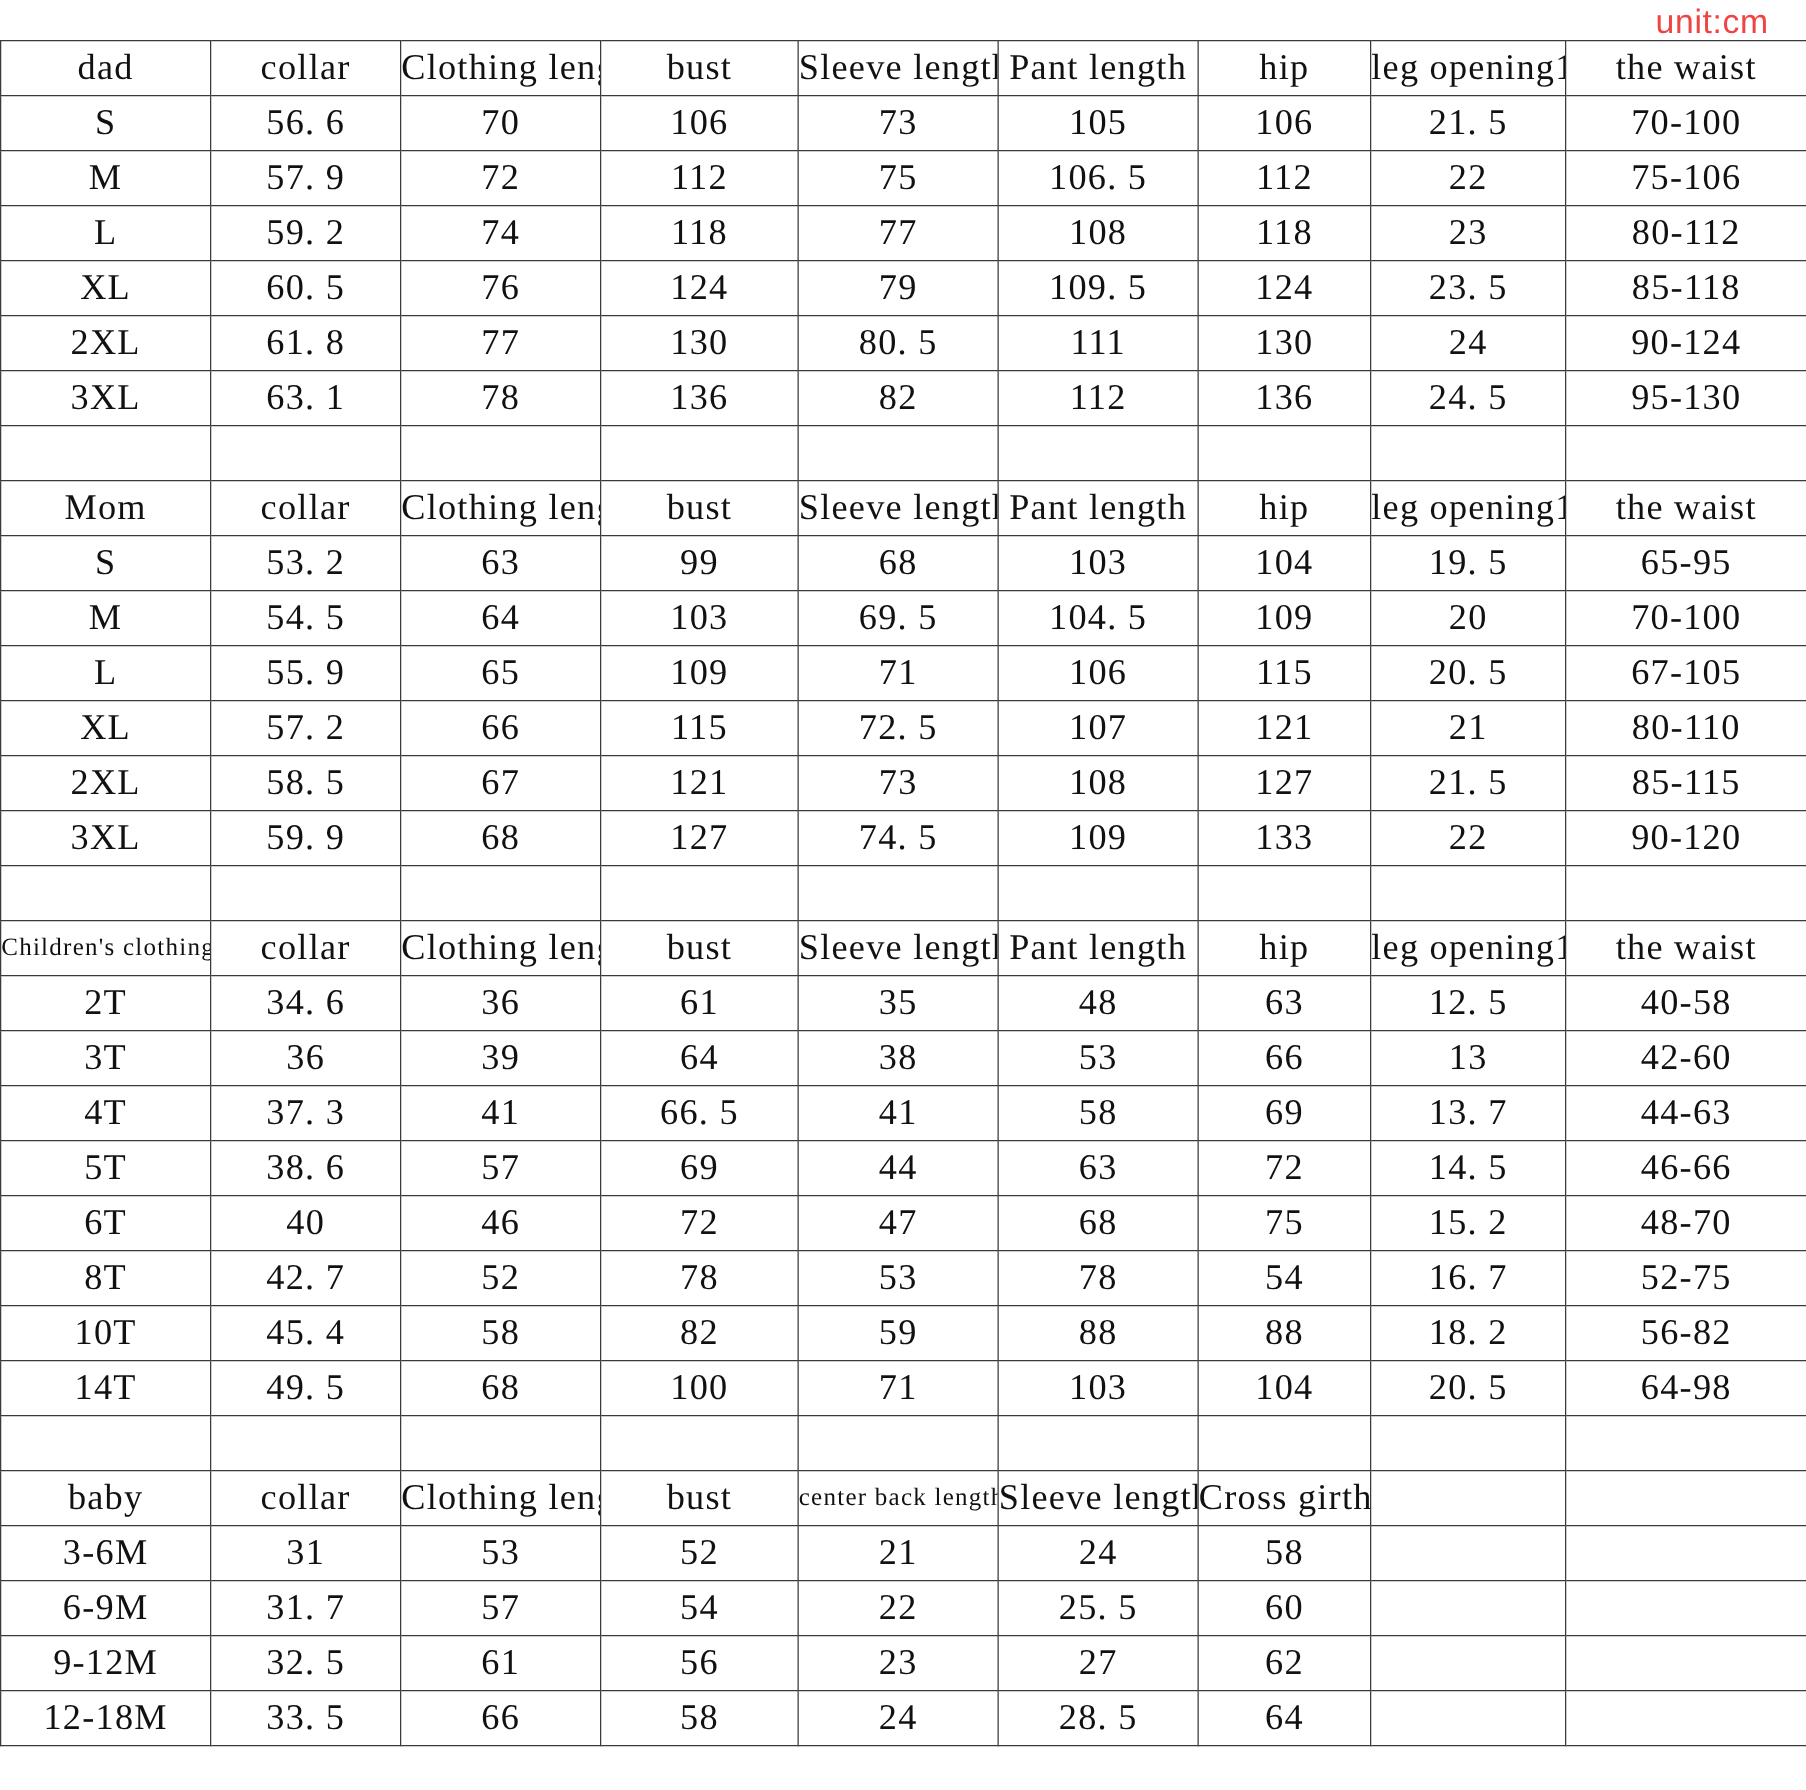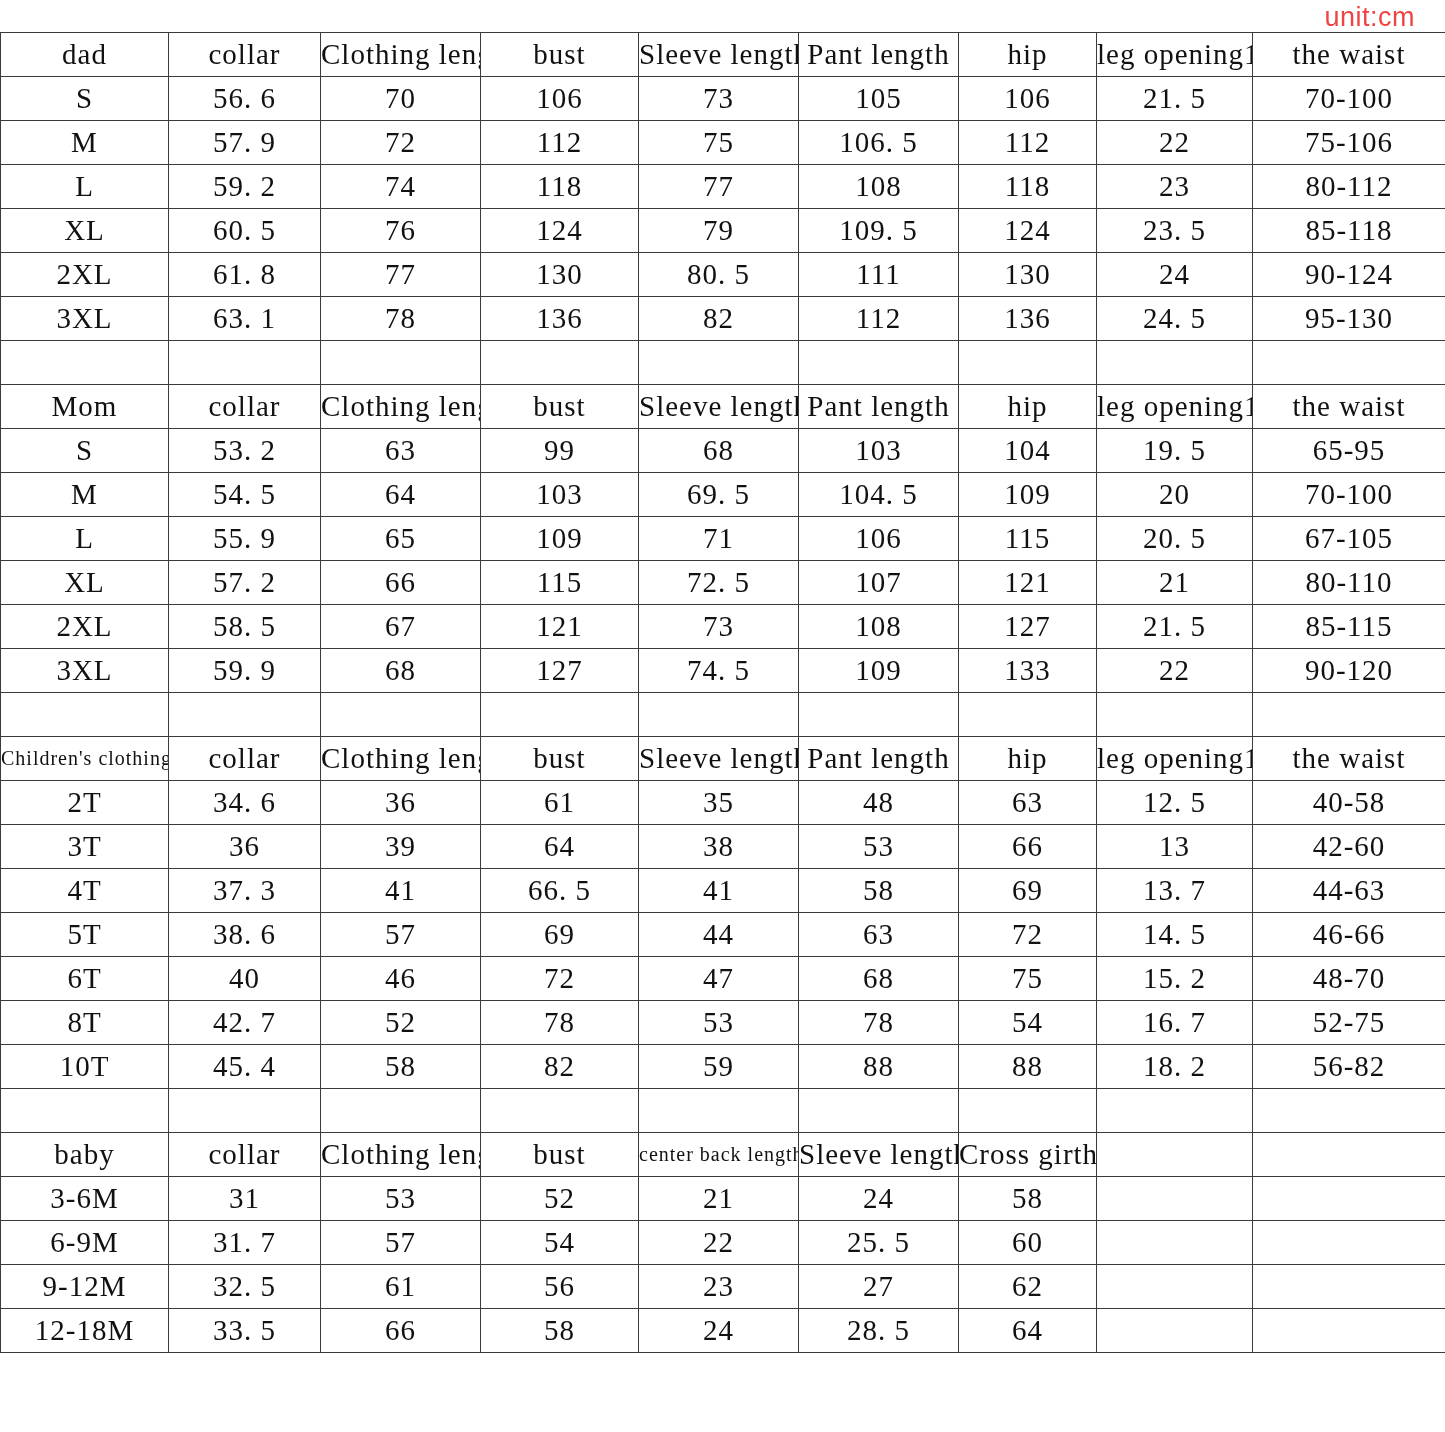--- a/index.html
+++ b/index.html
@@ -363,20 +363,31 @@
         <td class="rowlabel">10T</td>
         <td>45. 4</td>
         <td>58</td>
         <td>82</td>
         <td>59</td>
         <td>88</td>
         <td>88</td>
         <td>18. 2</td>
         <td>56-82</td>
       </tr>
+      <tr>
+        <td class="rowlabel">14T</td>
+        <td>49. 5</td>
+        <td>68</td>
+        <td>100</td>
+        <td>71</td>
+        <td>103</td>
+        <td>104</td>
+        <td>20. 5</td>
+        <td>64-98</td>
+      </tr>
 
       <tr>
         <td class="spacer"></td>
         <td class="spacer"></td>
         <td class="spacer"></td>
         <td class="spacer"></td>
         <td class="spacer"></td>
         <td class="spacer"></td>
         <td class="spacer"></td>
         <td class="faintline"></td>

